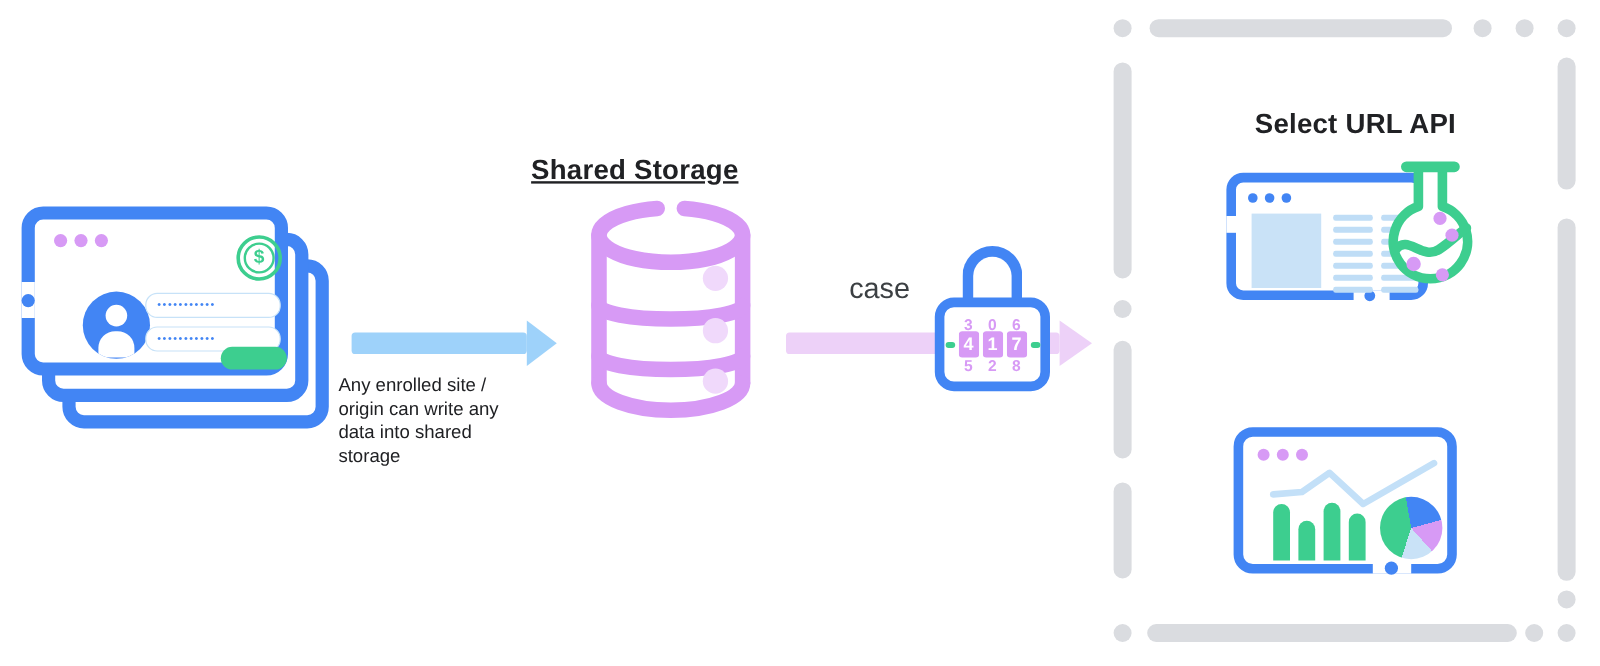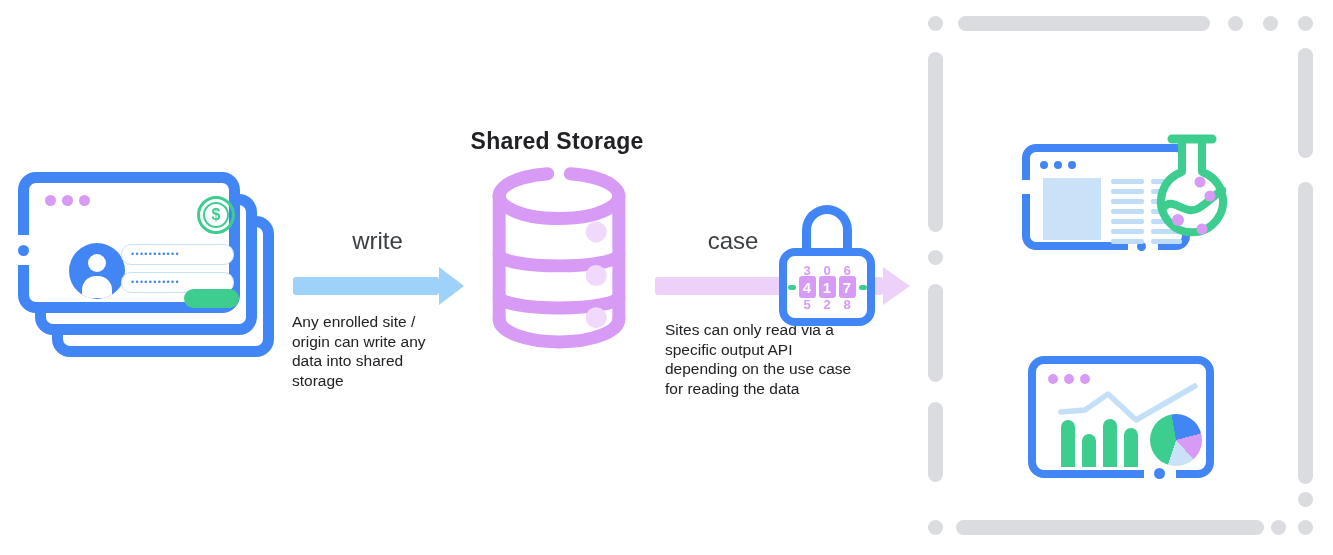--- a/index.html
+++ b/index.html
@@ -98,29 +98,28 @@
       <div class="avatar">
         <span class="head"></span>
           <span class="torso"></span>
       </div>
       <div class="pw-field f1">•••••••••••</div>
       <div class="pw-field f2">•••••••••••</div>
       <div class="green-btn"></div>
     </div>
   </div>
 
-  <div class="flow-label" style="left:290px; top:227px; width:175px;">write</div>
   <div class="shaft" style="left:293px; top:277px; width:146px; background:#9ED2FA;"></div>
   <div class="ahead" style="left:439px; top:267px; border-left:25px solid #9ED2FA;"></div>
-  <div class="caption" style="left:292px; top:312px; width:185px;">Any enrolled site /
+  <div class="caption" style="left:282px; top:312px; width:185px;">Any enrolled site /
 origin can write any
 data into shared
 storage</div>
 
-  <div class="big-title" style="left:452px; top:128px; width:210px;">Shared Storage</div>
+  <div class="big-title" style="left:424px; top:128px; width:210px;text-decoration:underline;">Shared Storage</div>
   <svg style="left:478px; top:164px;" width="162" height="186" viewBox="0 0 200 230">
     <g fill="none" stroke="#D79AF5" stroke-width="16" stroke-linecap="round">
       <path d="M 86,12 A 74 28 0 1 0 114,12"></path>
       <path d="M 26,40 V 192"></path>
       <path d="M 174,40 V 192"></path>
       <path d="M 26,192 A 74 28 0 0 0 174,192"></path>
       <path d="M 26,112 A 74 14 0 0 0 174,112"></path>
       <path d="M 26,164 A 74 14 0 0 0 174,164"></path>
     </g>
     <g fill="#F0D9FB">
@@ -150,44 +149,41 @@
         </span>
       <span class="reel">
           <span class="reel-ghost">6</span>
           <span class="reel-main">7</span>
           <span class="reel-ghost">8</span>
         </span>
       <span class="dial-dash"></span>
     </div>
   </div>
 
-  <div class="caption" style="left:665px; top:320px; width:245px;">Sites can only read via a
-specific output API
-depending on the use case
-for reading the data</div>
 
   <div>
     <span class="dot" style="left:928px; top:16px;"></span>
     <span class="dash" style="left:958px; top:16px; width:252px; height:15px;"></span>
     <span class="dot" style="left:1228px; top:16px;"></span>
     <span class="dot" style="left:1263px; top:16px;"></span>
     <span class="dot" style="left:1298px; top:16px;"></span>
     <span class="dash" style="left:1298px; top:48px; width:15px; height:110px;"></span>
     <span class="dash" style="left:1298px; top:182px; width:15px; height:302px;"></span>
     <span class="dot" style="left:1298px; top:492px;"></span>
     <span class="dot" style="left:1298px; top:520px;"></span>
     <span class="dash" style="left:956px; top:520px; width:308px; height:15px;"></span>
     <span class="dot" style="left:1271px; top:520px;"></span>
     <span class="dot" style="left:928px; top:520px;"></span>
     <span class="dash" style="left:928px; top:52px; width:15px; height:180px;"></span>
     <span class="dot" style="left:928px; top:250px;"></span>
     <span class="dash" style="left:928px; top:284px; width:15px; height:98px;"></span>
     <span class="dash" style="left:928px; top:402px; width:15px; height:80px;"></span>
   </div>
 
+  <div class="big-title" style="left:997px; top:90px; width:265px;">Select URL API</div>
 
   <div style="position:absolute; left:1018px; top:132px; width:212px; height:128px;">
     <div class="browser-win" style="left:4px; top:12px; width:168px; height:106px;">
       <span class="bw-gap" style="left:-8px; top:28px; width:8px; height:14px;"></span>
       <span class="bw-gap" style="left:98px; bottom:-8px; width:30px; height:8px;"></span>
       <span class="bw-dot" style="left:107px; bottom:-8.5px; width:9px; height:9px;"></span>
       <div class="win-dots" style="left:10px; top:9px;">
         <i style="background:#4285F4; width:8px; height:8px;"></i>
         <i style="background:#4285F4; width:8px; height:8px;"></i>
         <i style="background:#4285F4; width:8px; height:8px;"></i>

